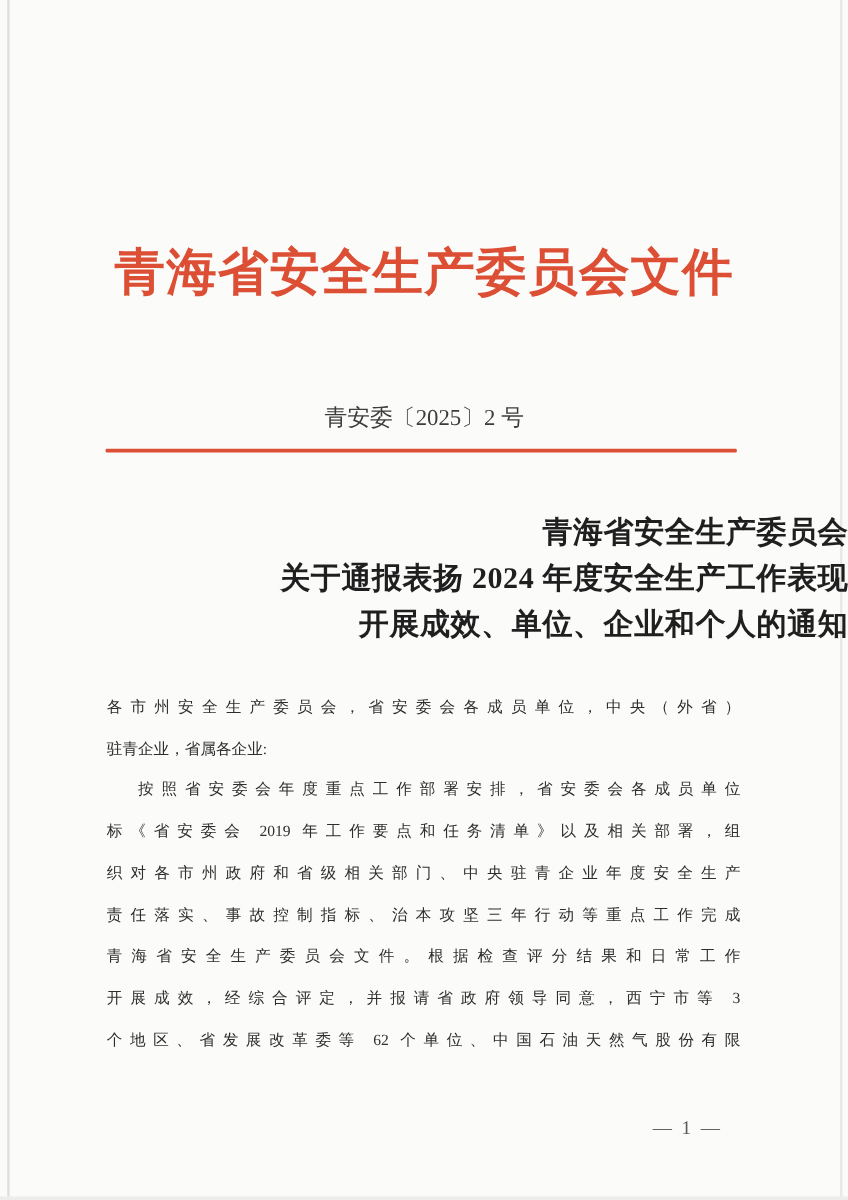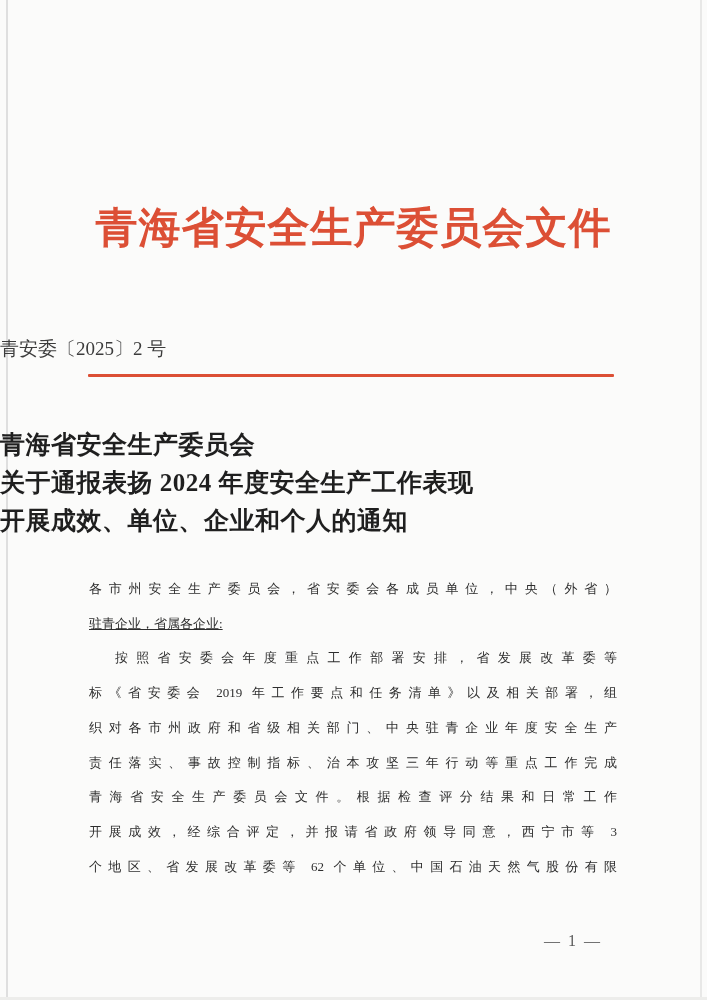--- a/index.html
+++ b/index.html
@@ -31,53 +31,52 @@
   .org-title {
     position: absolute; top: 196px; left: 0; right: 0;
     text-align: center;
     font-size: 42px; font-weight: bold;
     line-height: 64px;
     letter-spacing: 1px;
     color: #dc4f35;
   }
   .doc-number {
     position: absolute; top: 334px; left: 0; right: 0;
-    text-align: left;
+    text-align: center;
     font-size: 19px; line-height: 30px;
     color: #3c3c3c;
   }
   .red-rule {
     position: absolute; top: 374px; left: 88px;
     width: 526px; height: 3px;
     background: #dc4f35;
     border-radius: 1px;
   }
   .doc-title {
     position: absolute; top: 426px; left: 0; right: 0;
-    text-align: left;
+    text-align: right;
     font-weight: bold;
     font-size: 25px; line-height: 38px;
     color: #1f1f1f;
     letter-spacing: .5px;
   }
   .body-block {
     position: absolute; top: 572px; left: 89px;
     width: 528px;
     font-size: 13px; line-height: 34.7px;
     color: #2e2e2e;
   }
   .body-line {
     text-align: justify;
     text-align-last: justify;
     white-space: nowrap;
   }
   .body-line.short {
     text-align-last: left;
     white-space: normal;
-    text-decoration: underline;
   }
   .body-line.indent { text-indent: 2em; }
   .page-number {
     position: absolute; top: 930px; left: 533px;
     width: 80px; text-align: center;
     font-size: 16px; line-height: 22px;
     letter-spacing: 2px;
     color: #5a5a5a;
   }
 </style>
@@ -97,21 +96,21 @@
 
   <div class="doc-title">
     <div>青海省安全生产委员会</div>
     <div>关于通报表扬 2024 年度安全生产工作表现</div>
     <div>开展成效、单位、企业和个人的通知</div>
   </div>
 
   <div class="body-block">
     <div class="body-line">各市州安全生产委员会，省安委会各成员单位，中央（外省）</div>
     <div class="body-line short">驻青企业，省属各企业:</div>
-    <div class="body-line indent">按照省安委会年度重点工作部署安排，省发展改革委等</div>
+    <div class="body-line indent">按照省安委会年度重点工作部署安排，省安委会各成员单位</div>
     <div class="body-line">标《省安委会 2019 年工作要点和任务清单》以及相关部署，组</div>
     <div class="body-line">织对各市州政府和省级相关部门、中央驻青企业年度安全生产</div>
     <div class="body-line">责任落实、事故控制指标、治本攻坚三年行动等重点工作完成</div>
     <div class="body-line">青海省安全生产委员会文件。根据检查评分结果和日常工作</div>
     <div class="body-line">开展成效，经综合评定，并报请省政府领导同意，西宁市等 3</div>
     <div class="body-line">个地区、省发展改革委等 62 个单位、中国石油天然气股份有限</div>
   </div>
 
   <div class="page-number">— 1 —</div>
 </div>

